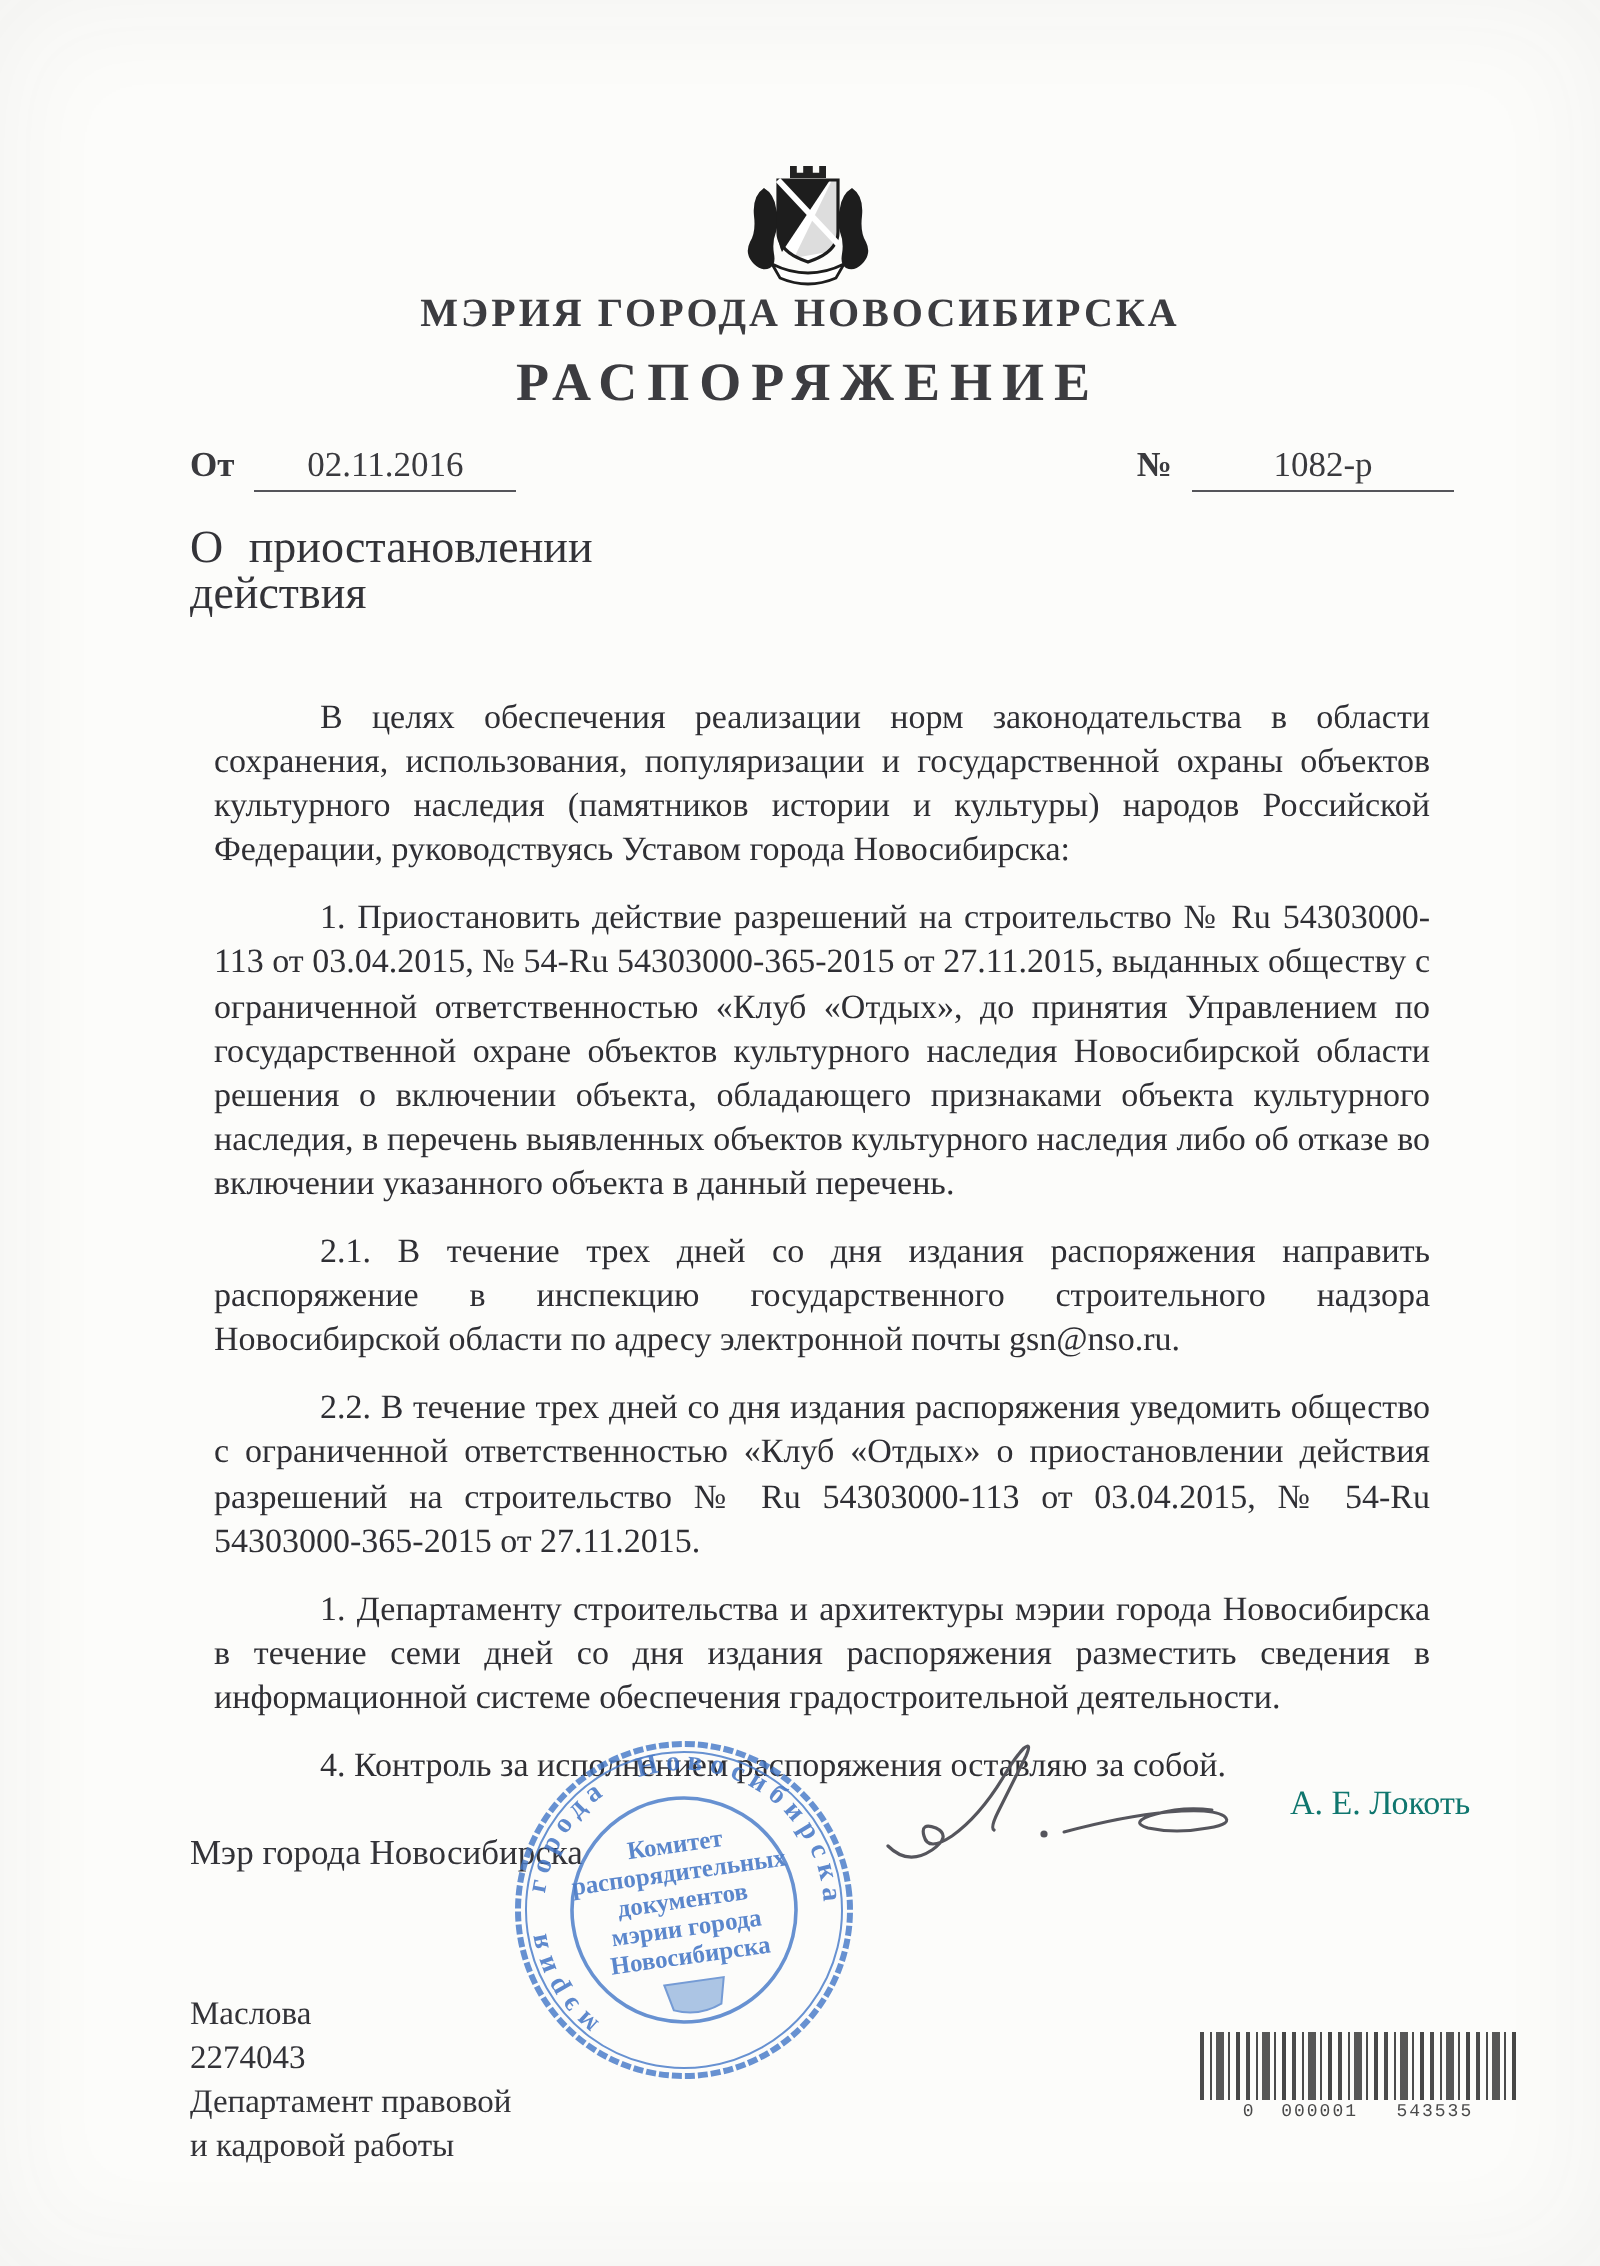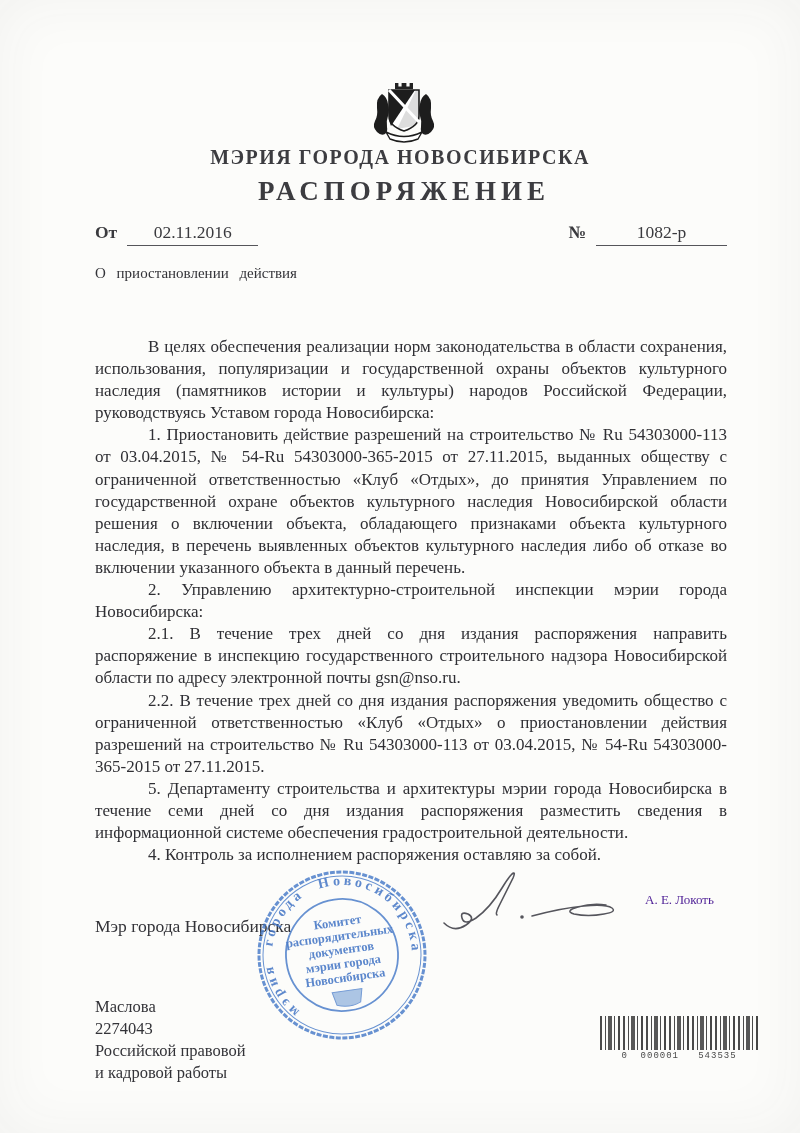--- a/index.html
+++ b/index.html
@@ -36,34 +36,34 @@
   }
   .date-group,.number-group{display:flex;align-items:flex-start;justify-content:space-between;}
   .u-line{
     display:inline-block;text-align:center;font-weight:normal;
     border-bottom:1.4px solid #55555a;
     margin-left:10px;padding:0 18px 2px 18px;
     min-width:95px;
   }
   .subject{
     position:absolute;left:95px;top:262px;width:282px;
-    font-size:15px;line-height:23px;color:#333338;
+    font-size:23px;line-height:23px;color:#333338;
   }
   .subject .l1{word-spacing:7px;}
   .body-text{
     position:absolute;left:95px;top:336px;width:632px;
     font-size:17px;line-height:22.1px;
     text-align:justify;color:#2f2f34;
   }
-  .body-text p{margin:0;text-indent:53px;}
+  .body-text p{margin:12px;text-indent:53px;}
   .sign-position{
     position:absolute;left:95px;top:916px;font-size:17.5px;color:#333338;
   }
   .sign-name{
-    position:absolute;left:645px;top:892px;font-size:13px;color:#4c1d95;
+    position:absolute;left:645px;top:892px;font-size:17px;color:#0f766e;
   }
   .signature-svg{position:absolute;left:438px;top:865px;width:210px;height:75px;}
   .stamp{
     position:absolute;left:250px;top:863px;width:184px;height:184px;
     transform:rotate(-8deg);opacity:0.92;
   }
   .footer-contact{
     position:absolute;left:95px;top:996px;
     font-size:16.5px;line-height:22px;color:#333338;
   }
@@ -122,24 +122,23 @@
     </div>
   </div>
 
   <div class="subject">
     <div class="l1">О приостановлении действия</div>
   </div>
 
   <div class="body-text">
     <p>В целях обеспечения реализации норм законодательства в области сохранения, использования, популяризации и государственной охраны объектов культурного наследия (памятников истории и культуры) народов Российской Федерации, руководствуясь Уставом города Новосибирска:</p>
     <p>1. Приостановить действие разрешений на строительство № Ru 54303000-113 от 03.04.2015, № 54-Ru 54303000-365-2015 от 27.11.2015, выданных обществу с ограниченной ответственностью «Клуб «Отдых», до принятия Управлением по государственной охране объектов культурного наследия Новосибирской области решения о включении объекта, обладающего признаками объекта культурного наследия, в перечень выявленных объектов культурного наследия либо об отказе во включении указанного объекта в данный перечень.</p>
-    <p>2. Управлению архитектурно-строительной инспекции мэрии города Новосибирска:</p>
     <p>2.1. В течение трех дней со дня издания распоряжения направить распоряжение в инспекцию государственного строительного надзора Новосибирской области по адресу электронной почты gsn@nso.ru.</p>
     <p>2.2. В течение трех дней со дня издания распоряжения уведомить общество с ограниченной ответственностью «Клуб «Отдых» о приостановлении действия разрешений на строительство № Ru 54303000-113 от 03.04.2015, № 54-Ru 54303000-365-2015 от 27.11.2015.</p>
-    <p>5. Департаменту строительства и архитектуры мэрии города Новосибирска в течение семи дней со дня издания распоряжения разместить сведения в информационной системе обеспечения градостроительной деятельности.</p>
+    <p>1. Департаменту строительства и архитектуры мэрии города Новосибирска в течение семи дней со дня издания распоряжения разместить сведения в информационной системе обеспечения градостроительной деятельности.</p>
     <p>4. Контроль за исполнением распоряжения оставляю за собой.</p>
   </div>
 
   <div class="sign-position">Мэр города Новосибирска</div>
 
   <svg class="signature-svg" viewBox="0 0 210 75">
     <path d="M6,58 q10,10 22,2 q10,-7 2,-11 q-8,-3 -6,4 q2,8 14,0 q14,-10 26,-30 q6,-10 10,-14 q4,-3 1,4 l-14,28 q-4,8 -2,9" fill="none" stroke="#55555c" stroke-width="1.6" stroke-linecap="round"></path>
     <circle cx="84" cy="52" r="1.8" fill="#55555c"></circle>
     <path d="M94,51 q30,-8 52,-10 q22,-2 28,2 q5,4 -8,6 q-16,3 -30,0 q-10,-3 4,-7 q14,-4 28,-2" fill="none" stroke="#55555c" stroke-width="1.5" stroke-linecap="round"></path>
   </svg>
@@ -164,21 +163,21 @@
       <text x="0" y="-1" font-size="12.5">документов</text>
       <text x="0" y="13" font-size="12.5">мэрии города</text>
       <text x="0" y="27" font-size="12.5">Новосибирска</text>
     </g>
     <path d="M-15,36 h30 l-3,13 q-12,5 -24,0 z" fill="#8fb2dc" stroke="#4579c8" stroke-width="1" opacity="0.8"></path>
   </svg>
 
   <div class="footer-contact">
     <div>Маслова</div>
     <div>2274043</div>
-    <div>Российской правовой</div>
+    <div>Департамент правовой</div>
     <div>и кадровой работы</div>
   </div>
 
   <div class="barcode">
     <div class="bars"></div>
     <div class="digits">0  000001   543535</div>
   </div>
 
 </div>
 

